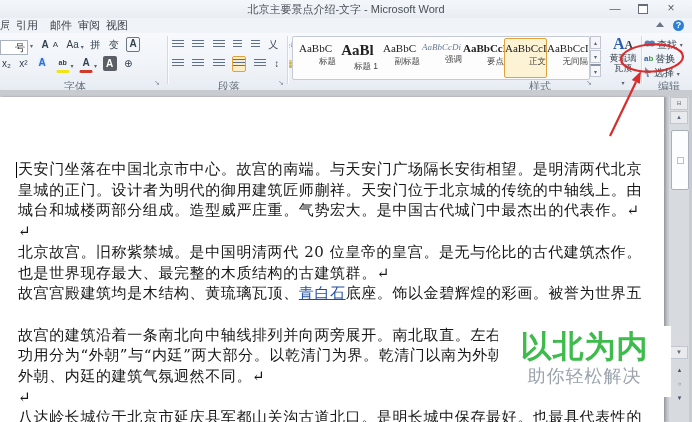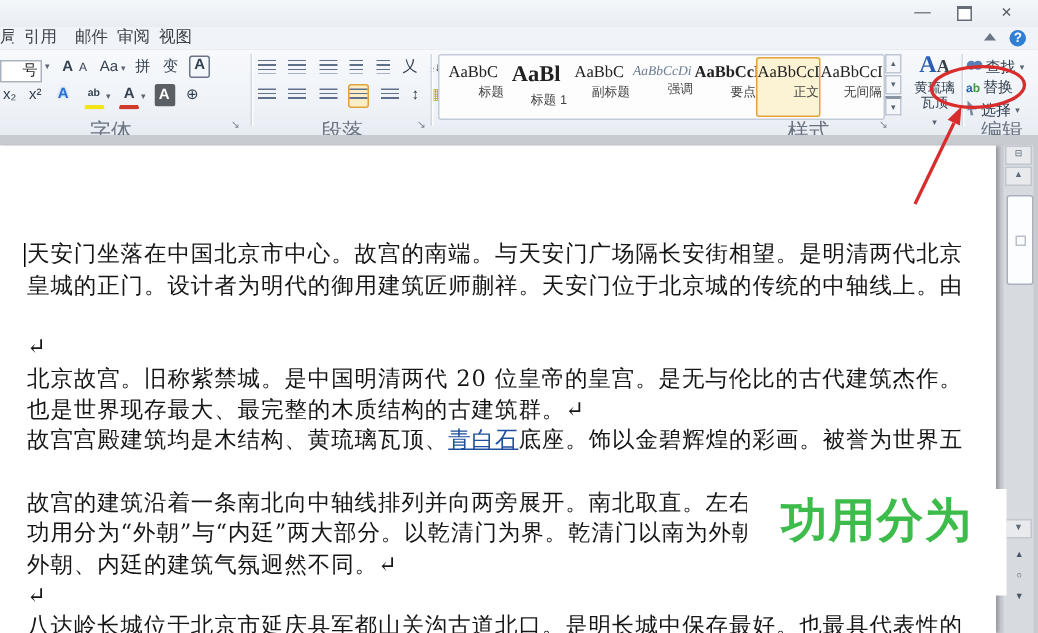--- a/index.html
+++ b/index.html
@@ -22,21 +22,21 @@
   #tab-partial{left:0px;width:9px;overflow:hidden;}
   #tab-ref{left:16px;text-align:right;} #tab-mail{left:50px;} #tab-review{left:78px;} #tab-view{left:106px;}
   #ribbon-collapse{position:absolute;right:28px;top:4px;width:0;height:0;
     border-left:4px solid transparent;border-right:4px solid transparent;border-bottom:5px solid #6b7586;}
   #help-btn{position:absolute;right:8px;top:2px;width:11px;height:11px;border-radius:50%;
     background:#2f7fd4;color:#fff;font-size:9px;font-weight:bold;text-align:center;line-height:11px;}
   
   #ribbon{position:absolute;left:0;top:33px;width:692px;height:57px;
     background:linear-gradient(#f7f9fc,#eef2f7 70%,#e7ecf3);border-bottom:1px solid #b9c0ca;}
   .vsep{position:absolute;top:3px;height:48px;width:0;border-left:1px solid #d3d9e1;border-right:1px solid #fbfcfe;}
-  .grplabel{position:absolute;top:46px;font-size:14px;color:#69737f;}
+  .grplabel{position:absolute;top:46px;font-size:11px;color:#69737f;text-align:center;}
   .launcher{position:absolute;top:46px;font-size:7px;color:#7c8694;}
   .rbtn{display:inline-block;vertical-align:top;text-align:center;margin:0 1px;border:1px solid transparent;
     border-radius:2px;font-size:10px;color:#33404f;line-height:13px;height:14px;}
   .rbtn.sel{border:1px solid #e0a23a;background:#fbeec7;}
   .drop{font-size:6px;color:#5a6472;vertical-align:middle;}
   .row1{position:absolute;top:4px;left:0;white-space:nowrap;}
   .row2{position:absolute;top:23px;left:0;white-space:nowrap;}
   
   #grp-font{position:absolute;left:0;top:0;width:166px;height:57px;}
   #sizebox{display:inline-block;width:24px;height:13px;border:1px solid #aab2be;background:#fff;
@@ -96,20 +96,21 @@
   #wm-sub{font-size:18px;color:#9aa3ab;letter-spacing:1px;line-height:24px;}
   
   #annot{position:absolute;left:0;top:0;width:692px;height:422px;z-index:10;pointer-events:none;}
 </style>
 </head>
 <body>
 
 <div id="app">
 
   <div id="titlebar">
+    <div id="title">北京主要景点介绍-文字 - Microsoft Word</div>
     <div class="winbtn" id="btn-min">—</div>
     <div class="winbtn" id="btn-restore"><span id="restore-box"></span></div>
     <div class="winbtn" id="btn-close">×</div>
   </div>
 
   <div id="tabbar">
     <div class="rtab" id="tab-partial">局</div>
     <div class="rtab" id="tab-ref">引用</div>
     <div class="rtab" id="tab-mail">邮件</div>
     <div class="rtab" id="tab-review">审阅</div>
@@ -232,20 +233,21 @@
       </div>
       <div class="grplabel" style="left:10px;width:30px">编辑</div>
     </div>
   </div>
 
   <div id="docarea">
     <div id="page">
       <div id="caret"></div>
       <div class="dline" style="top:63px">天安门坐落在中国北京市中心。故宫的南端。与天安门广场隔长安街相望。是明清两代北京</div>
       <div class="dline" style="top:83.7px">皇城的正门。设计者为明代的御用建筑匠师蒯祥。天安门位于北京城的传统的中轴线上。由</div>
+      <div class="dline" style="top:104.4px">城台和城楼两部分组成。造型威严庄重。气势宏大。是中国古代城门中最杰出的代表作。↵</div>
       <div class="dline" style="top:125.1px">↵</div>
       <div class="dline" style="top:145.8px">北京故宫。旧称紫禁城。是中国明清两代 20 位皇帝的皇宫。是无与伦比的古代建筑杰作。</div>
       <div class="dline" style="top:166.5px">也是世界现存最大、最完整的木质结构的古建筑群。↵</div>
       <div class="dline" style="top:187.2px"><span>故宫宫殿建筑均是木结构、黄琉璃瓦顶、</span><a href="#">青白石</a><span>底座。饰以金碧辉煌的彩画。被誉为世界五</span></div>
       <div class="dline" style="top:228.6px">故宫的建筑沿着一条南北向中轴线排列并向两旁展开。南北取直。左右对称。依据其布</div>
       <div class="dline" style="top:249.3px">功用分为“外朝”与“内廷”两大部分。以乾清门为界。乾清门以南为外朝。以北为内</div>
       <div class="dline" style="top:270px">外朝、内廷的建筑气氛迥然不同。↵</div>
       <div class="dline" style="top:290.7px">↵</div>
       <div class="dline" style="top:311.4px">八达岭长城位于北京市延庆县军都山关沟古道北口。是明长城中保存最好。也最具代表性的</div>
     </div>
@@ -256,21 +258,22 @@
       <div id="sb-thumb">
           <div id="sb-grip"></div>
         </div>
       <div class="sq" style="top:249px">▼</div>
       <div class="browsebtn" style="top:267px">▲</div>
       <div class="browsebtn" style="top:281px">○</div>
       <div class="browsebtn" style="top:295px">▼</div>
     </div>
 
     <div id="watermark">
-      <div id="wm-title" style="color: rgb(61, 187, 75);">功用分为</div>
+      <div id="wm-title" style="color: rgb(61, 187, 75);">以北为内</div>
+      <div id="wm-sub">助你轻松解决</div>
     </div>
   </div>
 
   <svg id="annot" viewBox="0 0 692 422">
     <ellipse cx="652" cy="58" rx="31" ry="13.5" fill="none" stroke="#d92c2c" stroke-width="2.2" transform="rotate(-3 652 58)"></ellipse>
     <line x1="610" y1="136" x2="636" y2="82" stroke="#d92c2c" stroke-width="2.2"></line>
     <polygon points="641,71 639.9,83.7 631.8,79.9" fill="#d92c2c"></polygon>
   </svg>
 
 </div>

